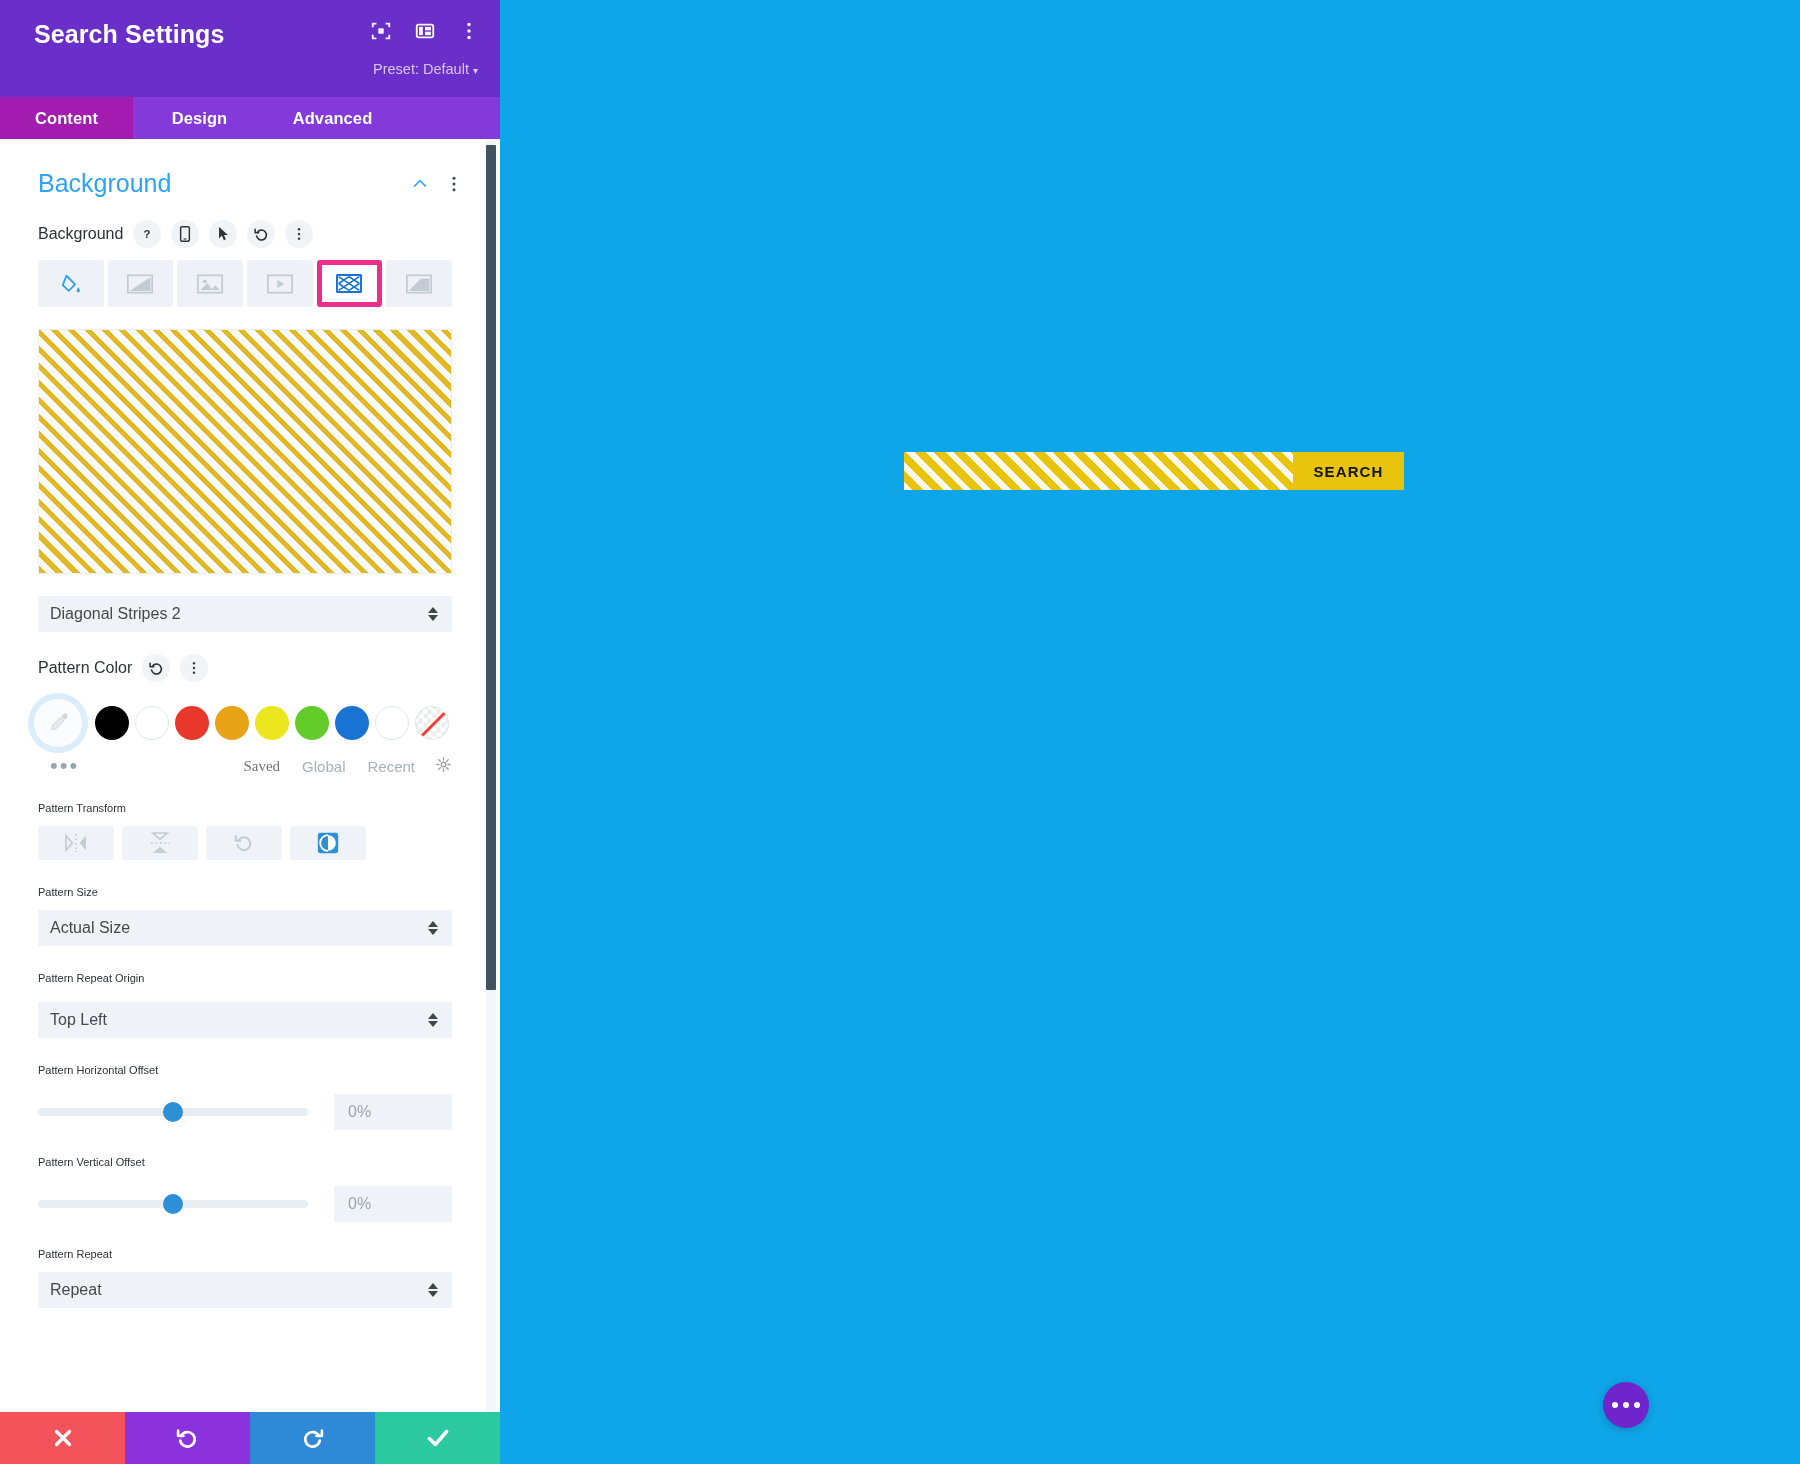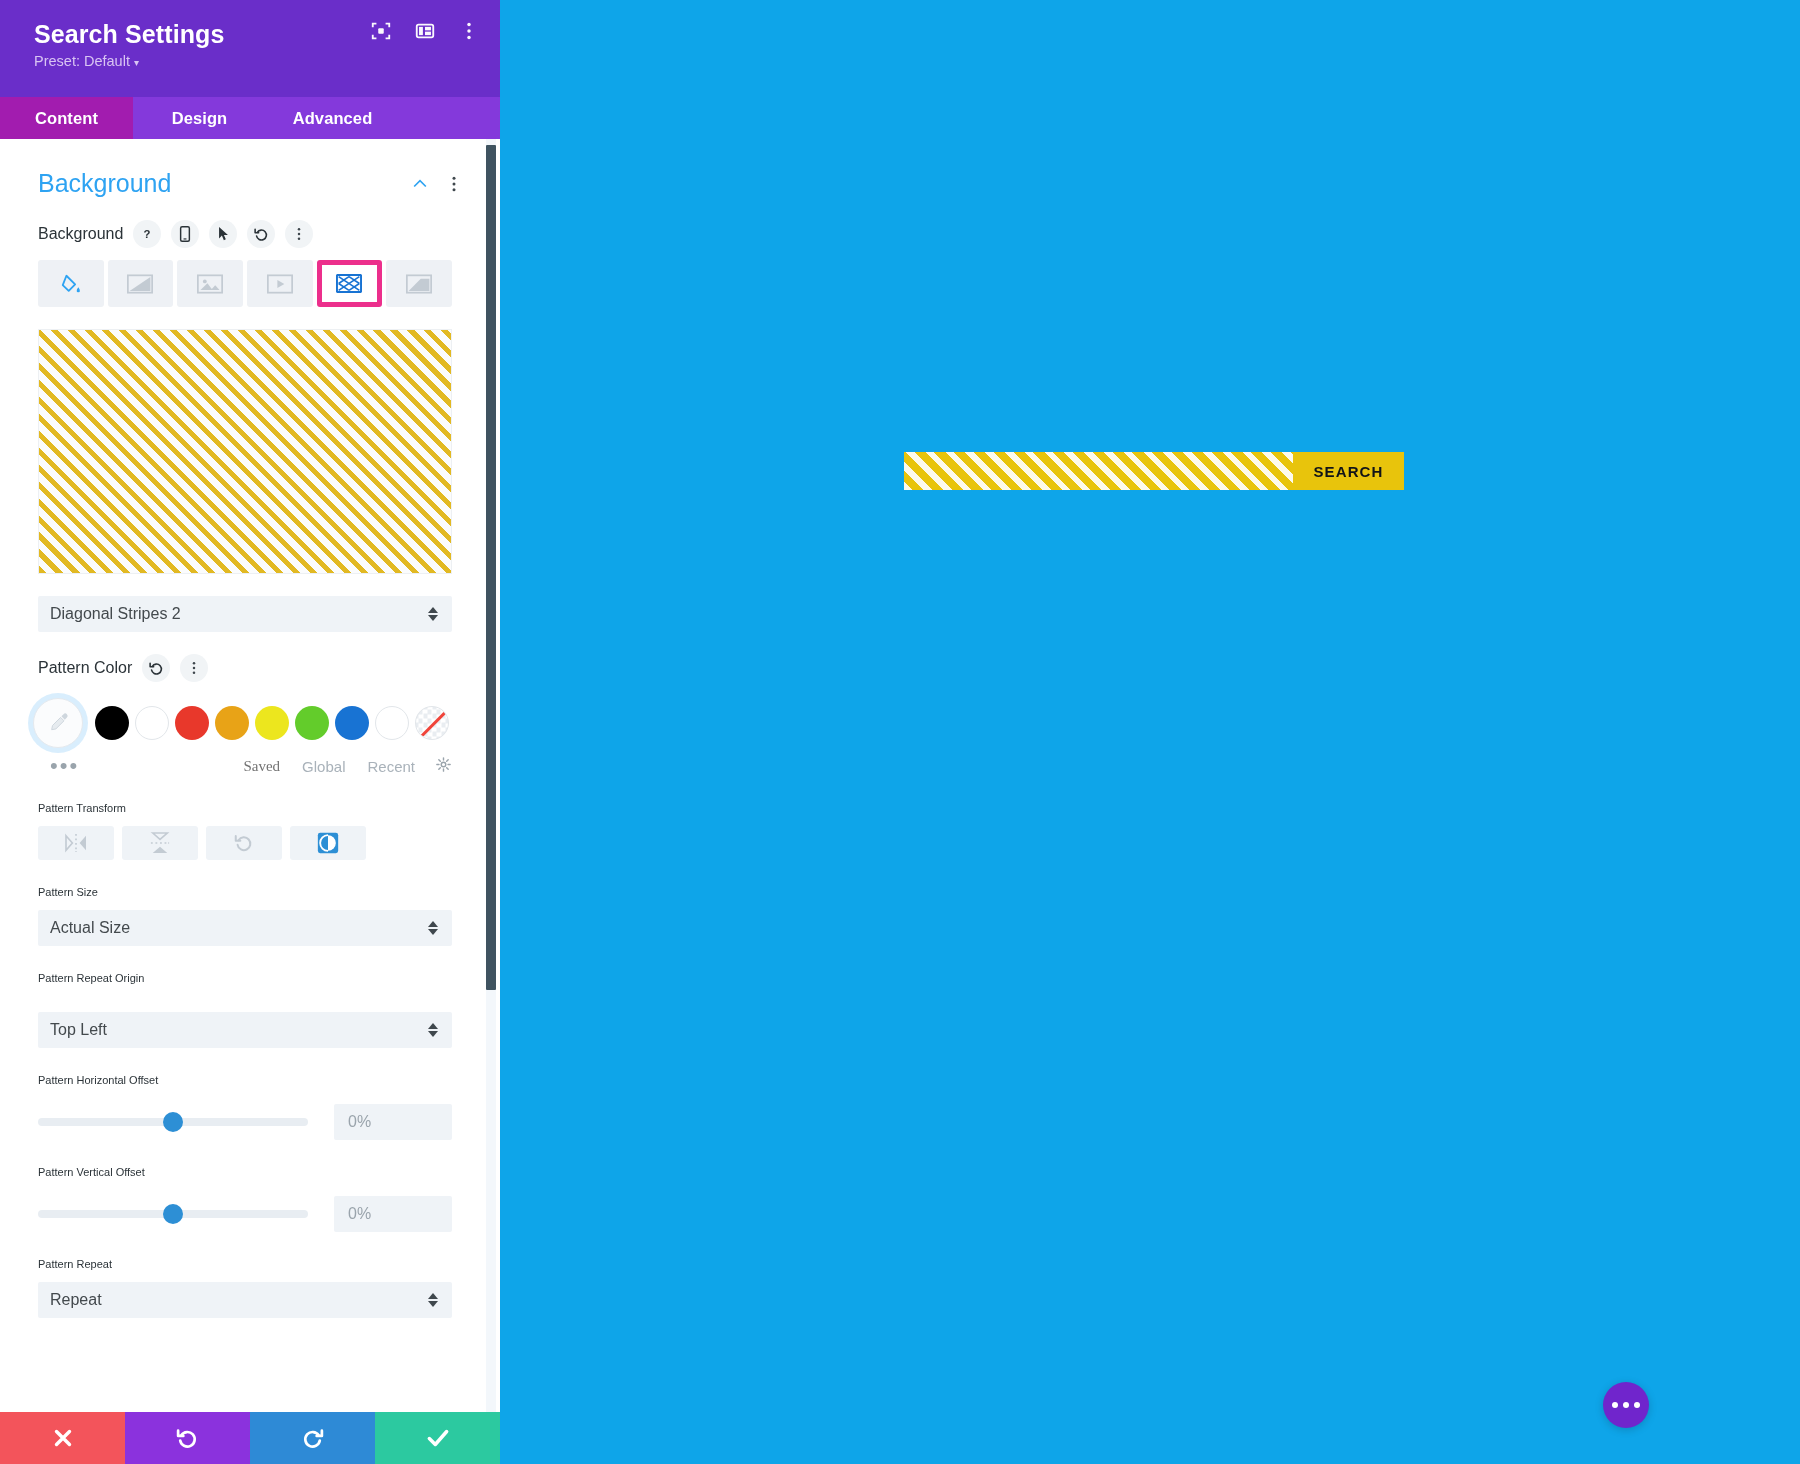--- a/index.html
+++ b/index.html
@@ -25,24 +25,24 @@
   
   .panel-header {
     background: #6a2ec9;
     padding: 14px 22px 12px 22px;
     position: relative;
     height: 97px;
   }
   .panel-title {
     color: #fff; font-size: 25px; font-weight: bold;
     letter-spacing: .1px; line-height: 1.15;
-    margin: 6px 0 4px 12px;
+    margin: 6px 0 12px 12px;
   }
   .panel-preset {
-    color: #d9c4f3; font-size: 14.5px; margin: 4px 0 0 12px;
+    color: #d9c4f3; font-size: 14.5px; margin: 4px 0 0 12px; text-align: right;
   }
   .panel-preset .caret { font-size: 10px; }
   .header-icons {
     position: absolute; right: 20px; top: 20px;
     display: flex; align-items: center; gap: 22px;
   }
   .hdr-ic { width: 22px; height: 22px; display:block; cursor: pointer; opacity: .97; }
 
   
   .tabs { display: flex; background: #8439db; height: 42px; }
@@ -446,21 +446,21 @@
         <div class="block-label">Pattern Size</div>
         <div class="select" style="margin-top:12px;">
           <span>Actual Size</span>
           <span class="arrows">
             <span class="ar up"></span>
               <span class="ar dn"></span>
           </span>
         </div>
 
         <div class="block-label">Pattern Repeat Origin</div>
-        <div class="select" style="margin-top:28px;">
+        <div class="select" style="margin-top:18px;">
           <span>Top Left</span>
           <span class="arrows">
             <span class="ar up"></span>
               <span class="ar dn"></span>
           </span>
         </div>
 
         <div class="block-label">Pattern Horizontal Offset</div>
         <div class="slider-row">
           <div class="track">

